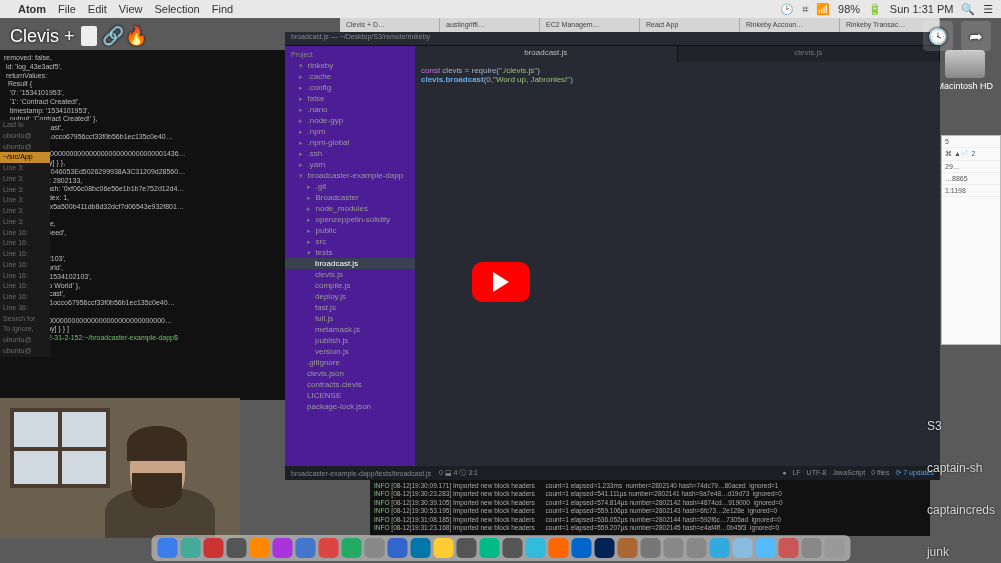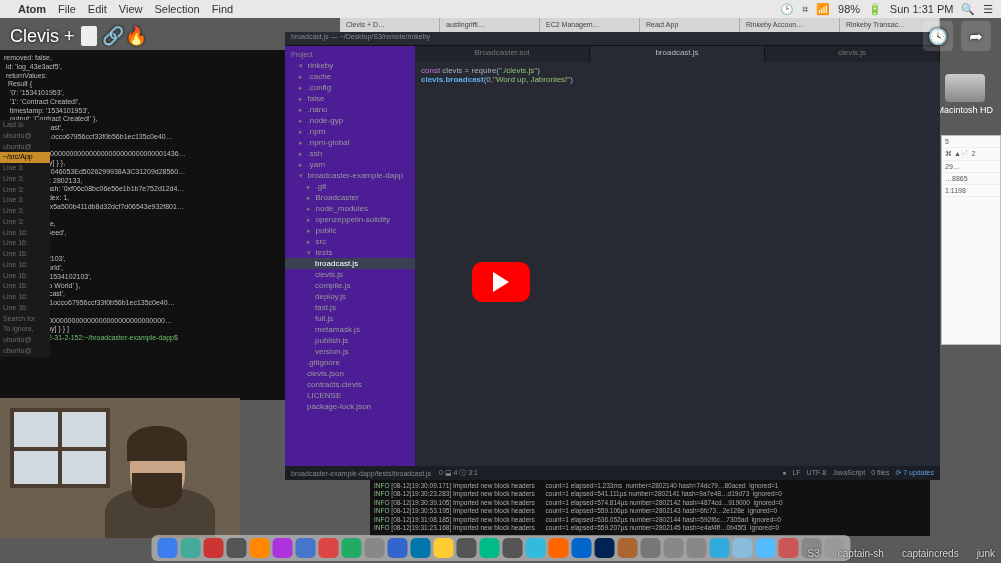--- a/index.html
+++ b/index.html
@@ -11,21 +11,21 @@
 .menubar .mitem { margin-right:12px; }
 .menubar .right { margin-left:auto; display:flex; align-items:center; gap:8px; color:#333; }
 
 
 .titlebar { position:absolute; top:18px; left:0; right:0; height:36px; display:flex; align-items:center; padding:0 10px; color:#fff; font-size:18px; text-shadow:0 0 3px #000; z-index:50; }
 .titlebar .doc { width:16px;height:20px;background:#eee;border-radius:2px;margin:0 6px; }
 .titlebar .share { margin-left:auto; display:flex; align-items:center; gap:8px; }
 .titlebar .share .icon { width:30px;height:30px;background:rgba(255,255,255,0.15);border-radius:4px;display:flex;align-items:center;justify-content:center;font-size:16px; }
 
 
-.drive { position:absolute; top:50px; right:8px; text-align:center; color:#fff; font-size:9px;margin-top:24px; }
+.drive { position:absolute; top:50px; right:8px; text-align:center; color:#fff; font-size:9px; }
 .drive .diskicon { width:40px;height:28px;background:linear-gradient(#ccc,#888);border-radius:4px;margin:0 auto 3px; }
 
 
 .term-left { position:absolute; top:50px; left:0; width:285px; height:350px; background:#111; color:#bdbdbd; font-family:Menlo,monospace; font-size:7px; line-height:1.25; padding:4px; overflow:hidden; }
 .term-left .gutter { position:absolute; left:0; top:70px; width:50px; }
 .term-left .gutter div { background:#1a1a1a; color:#6a6a6a; padding:1px 3px; margin-bottom:0; }
 .term-left .gutter .hl { background:#c78b2a; color:#000; }
 .term-left .content { margin-left:0; white-space:pre; }
 .term-left .prompt { color:#6cbf6c; }
 
@@ -66,21 +66,21 @@
 .webcam .head { width:55px; height:70px; background:#c9a487; border-radius:45% 45% 40% 40%; position:absolute; top:15px; left:30px; }
 .webcam .hair { width:60px;height:35px;background:#3a2c1e;border-radius:50% 50% 0 0; position:absolute; top:8px; left:27px; }
 .webcam .beard { width:50px;height:35px;background:#3a2c1e;border-radius:0 0 45% 45%; position:absolute; top:55px; left:32px; }
 .webcam .body { width:110px;height:60px;background:#4a4033;border-radius:40% 40% 0 0; position:absolute; bottom:0; left:5px; }
 
 
 .dock { position:absolute; bottom:2px; left:50%; transform:translateX(-50%); height:26px; background:rgba(220,220,220,0.55); border-radius:6px; padding:2px 6px; display:flex; gap:3px; align-items:center; }
 .dock .app { width:20px; height:20px; border-radius:5px; }
 
 
-.dlabels { position:absolute; bottom:4px; right:6px; display:flex; gap:18px; color:#ddd; font-size:10px; }
+.dlabels { position:absolute; bottom:4px; right:6px; display:flex; gap:28px; color:#ddd; font-size:12px;flex-direction:column; }
 .dlabels span { text-shadow:0 0 2px #000; }
 
 
 .finder { position:absolute; top:135px; right:0; width:60px; height:210px; background:#fafafa; border:1px solid #bbb; font-size:7px; color:#555; }
 .finder .row { padding:2px 3px; border-bottom:1px solid #eee; }
 
 
 .play { position:absolute; top:50%; left:50%; transform:translate(-50%,-50%); width:58px; height:40px; background:#f00; border-radius:10px; display:flex; align-items:center; justify-content:center; z-index:100; cursor:pointer; }
 .play::after { content:""; border-left:16px solid #fff; border-top:10px solid transparent; border-bottom:10px solid transparent; }
 
@@ -239,21 +239,20 @@
           <div class="item d2">version.js</div>
           <div class="item d1">.gitignore</div>
           <div class="item d1">clevis.json</div>
           <div class="item d1">contracts.clevis</div>
           <div class="item d1">LICENSE</div>
           <div class="item d1">package-lock.json</div>
         </div>
     </div>
     <div class="pane">
       <div class="pane-tabs">
-        <div class="ptab">Broadcaster.sol</div>
         <div class="ptab active">broadcast.js</div>
         <div class="ptab">clevis.js</div>
       </div>
       <div class="code"><span class="kw">const</span><span> clevis = require(</span><span class="str">"./clevis.js"</span><span>)</span>
 <span class="call">clevis.broadcast</span><span>(0,</span><span class="str">"Word up, Jabronies!"</span><span>)</span></div>
     </div>
   </div>
   <div class="statusbar">
     <span>broadcaster-example-dapp/tests/broadcast.js</span>
     <span>0 ⬓ 4 ⓘ  3:1</span>

